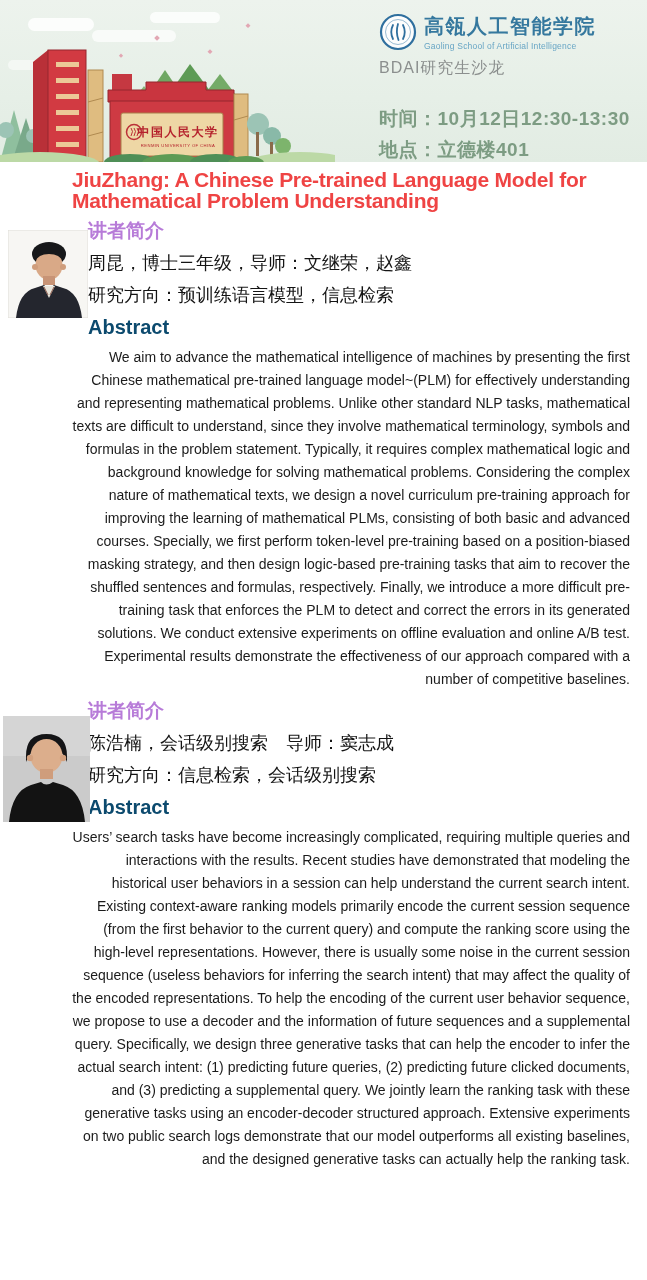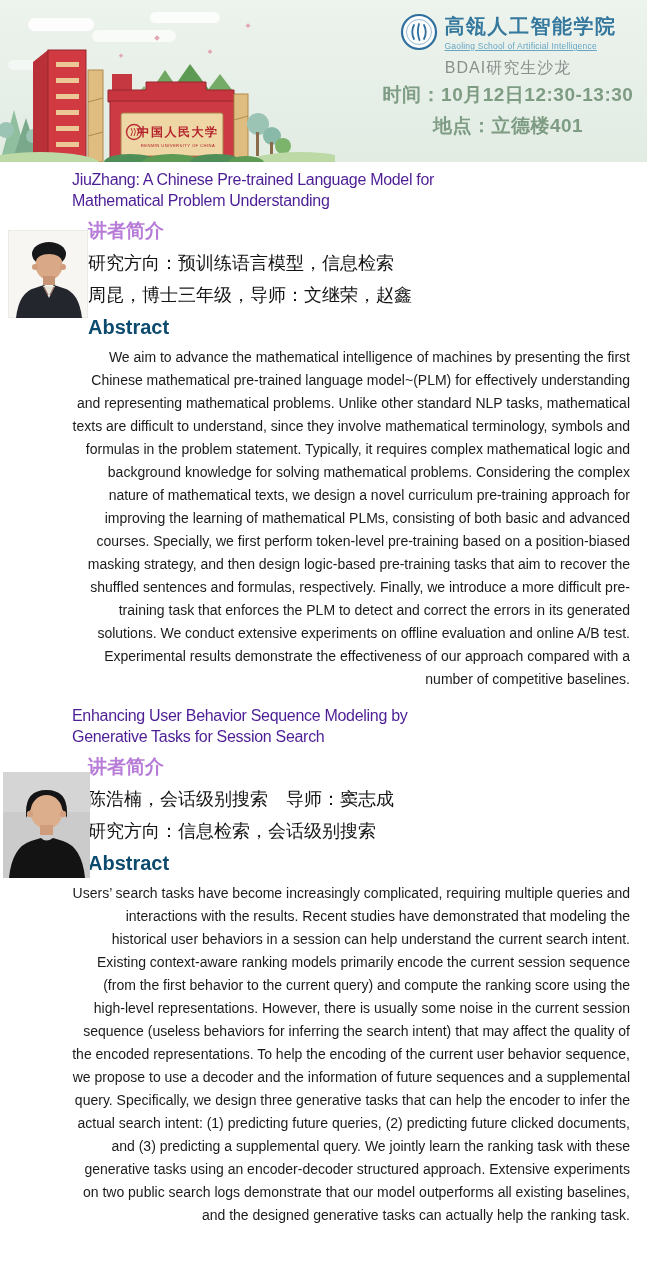--- a/index.html
+++ b/index.html
@@ -15,41 +15,41 @@
   
   .header {
     position: relative;
     height: 162px;
     background: linear-gradient(180deg, #edf3ed 0%, #e6efe7 60%, #e2ece3 100%);
     overflow: hidden;
   }
   .campus { position: absolute; left: 0; bottom: 0; }
   .header-right {
     position: absolute; top: 13px; right: 10px; width: 258px;
-    display: flex; flex-direction: column; align-items: center;
+    display: flex; flex-direction: column; 
   }
   .school-row { display: flex; align-items: center; gap: 7px; }
   .school-names { display: flex; flex-direction: column; align-items: flex-start; }
   .school-cn {
     font-size: 20px; font-weight: bold; color: #35789e; letter-spacing: 1.5px;
   }
-  .school-en { font-size: 8.5px; color: #67a5c4; margin-top: 1px; letter-spacing: 0.2px; text-decoration: underline; }
+  .school-en { font-size: 8.5px; color: #67a5c4; margin-top: 1px; letter-spacing: 0.2px; }
   .event-name { margin-top: 7px; font-size: 16px; color: #8b8f8e; letter-spacing: 1px; }
   .event-time, .event-location {
     font-size: 19px; font-weight: bold; color: #7d9c83; letter-spacing: 0.5px;
   }
-  .event-time { margin-top: 3px; }
+  .event-time { margin-top: 27px; }
   .event-location { margin-top: 5px; }
 
   
   .content { padding: 0 17px 0 72px; }
   .talk-title {
     margin-top: 7px;
-    font-size: 16px; font-weight: normal; letter-spacing: -0.3px;
-    line-height: 21px; color: #4c1d95;
+    font-size: 21px; font-weight: bold; letter-spacing: -0.3px;
+    line-height: 21px; color: #ef4444;
   }
   .talk-title span { white-space: nowrap; }
   .talk + .talk .talk-title { margin-top: 14px; }
   .talk-body { position: relative; }
   .speaker-photo { position: absolute; }
   .photo-1 { left: -64px; top: 10px; width: 80px; height: 88px; }
   .photo-2 { left: -69px; top: 16px; width: 87px; height: 106px; }
   .speaker-photo svg { display: block; }
   .label-purple {
     margin: 9px 0 0 16px; font-size: 19px; line-height: 22px;
@@ -193,30 +193,29 @@
             <circle cx="27" cy="37" r="3" fill="#cf9d7c"></circle>
             <circle cx="55" cy="37" r="3" fill="#cf9d7c"></circle>
             <rect x="35" y="46" width="12" height="9" fill="#c89476"></rect>
             <path d="M8 88 q3 -26 19 -30 l9 -3 q5 6 10 0 l9 3 q16 4 19 30 z" fill="#24262e"></path>
             <polygon points="35,56 47,56 41,68" fill="#e8e4da"></polygon>
             <path d="M36 57 l4 8 M46 57 l-4 8" stroke="#8a5a4c" stroke-width="1" fill="none"></path>
           </svg>
         </div>
         <div class="speaker-info">
           <div class="label-purple">讲者简介</div>
+          <div class="speaker-line">周昆，博士三年级，导师：文继荣，赵鑫</div>
           <div class="speaker-line">研究方向：预训练语言模型，信息检索</div>
-          <div class="speaker-line">周昆，博士三年级，导师：文继荣，赵鑫</div>
           <div class="label-magenta">Abstract</div>
         </div>
         <p class="abstract">We aim to advance the mathematical intelligence of machines by presenting the first Chinese mathematical pre-trained language model~(PLM) for effectively understanding and representing mathematical problems. Unlike other standard NLP tasks, mathematical texts are difficult to understand, since they involve mathematical terminology, symbols and formulas in the problem statement. Typically, it requires complex mathematical logic and background knowledge for solving mathematical problems. Considering the complex nature of mathematical texts, we design a novel curriculum pre-training approach for improving the learning of mathematical PLMs, consisting of both basic and advanced courses. Specially, we first perform token-level pre-training based on a position-biased masking strategy, and then design logic-based pre-training tasks that aim to recover the shuffled sentences and formulas, respectively. Finally, we introduce a more difficult pre-training task that enforces the PLM to detect and correct the errors in its generated solutions. We conduct extensive experiments on offline evaluation and online A/B test. Experimental results demonstrate the effectiveness of our approach compared with a number of competitive baselines.</p>
       </div>
     </section>
 
     <section class="talk">
-      <h1 class="talk-title"><span>Enhancing User Behavior Sequence Modeling by</span><br><span>Generative Tasks for Session Search</span></h1>
       <div class="talk-body">
         <div class="speaker-photo photo-2">
           <svg width="87" height="106" viewBox="0 0 87 106">
             <rect x="0" y="0" width="87" height="106" fill="#cbcbcb"></rect>
             <rect x="0" y="0" width="87" height="40" fill="#d5d5d5"></rect>
             <path d="M23 40 q0 -22 20.5 -22 q20.5 0 20.5 22 l0 6 q-3 -8 -6 -9 q-15 7 -29 0 q-3 1 -6 9 z" fill="#141416"></path>
             <ellipse cx="43.5" cy="40" rx="16" ry="17" fill="#dcae8c"></ellipse>
             <circle cx="27" cy="42" r="3.2" fill="#d2a07e"></circle>
             <circle cx="60" cy="42" r="3.2" fill="#d2a07e"></circle>
             <rect x="37" y="53" width="13" height="10" fill="#cf9d7c"></rect>

